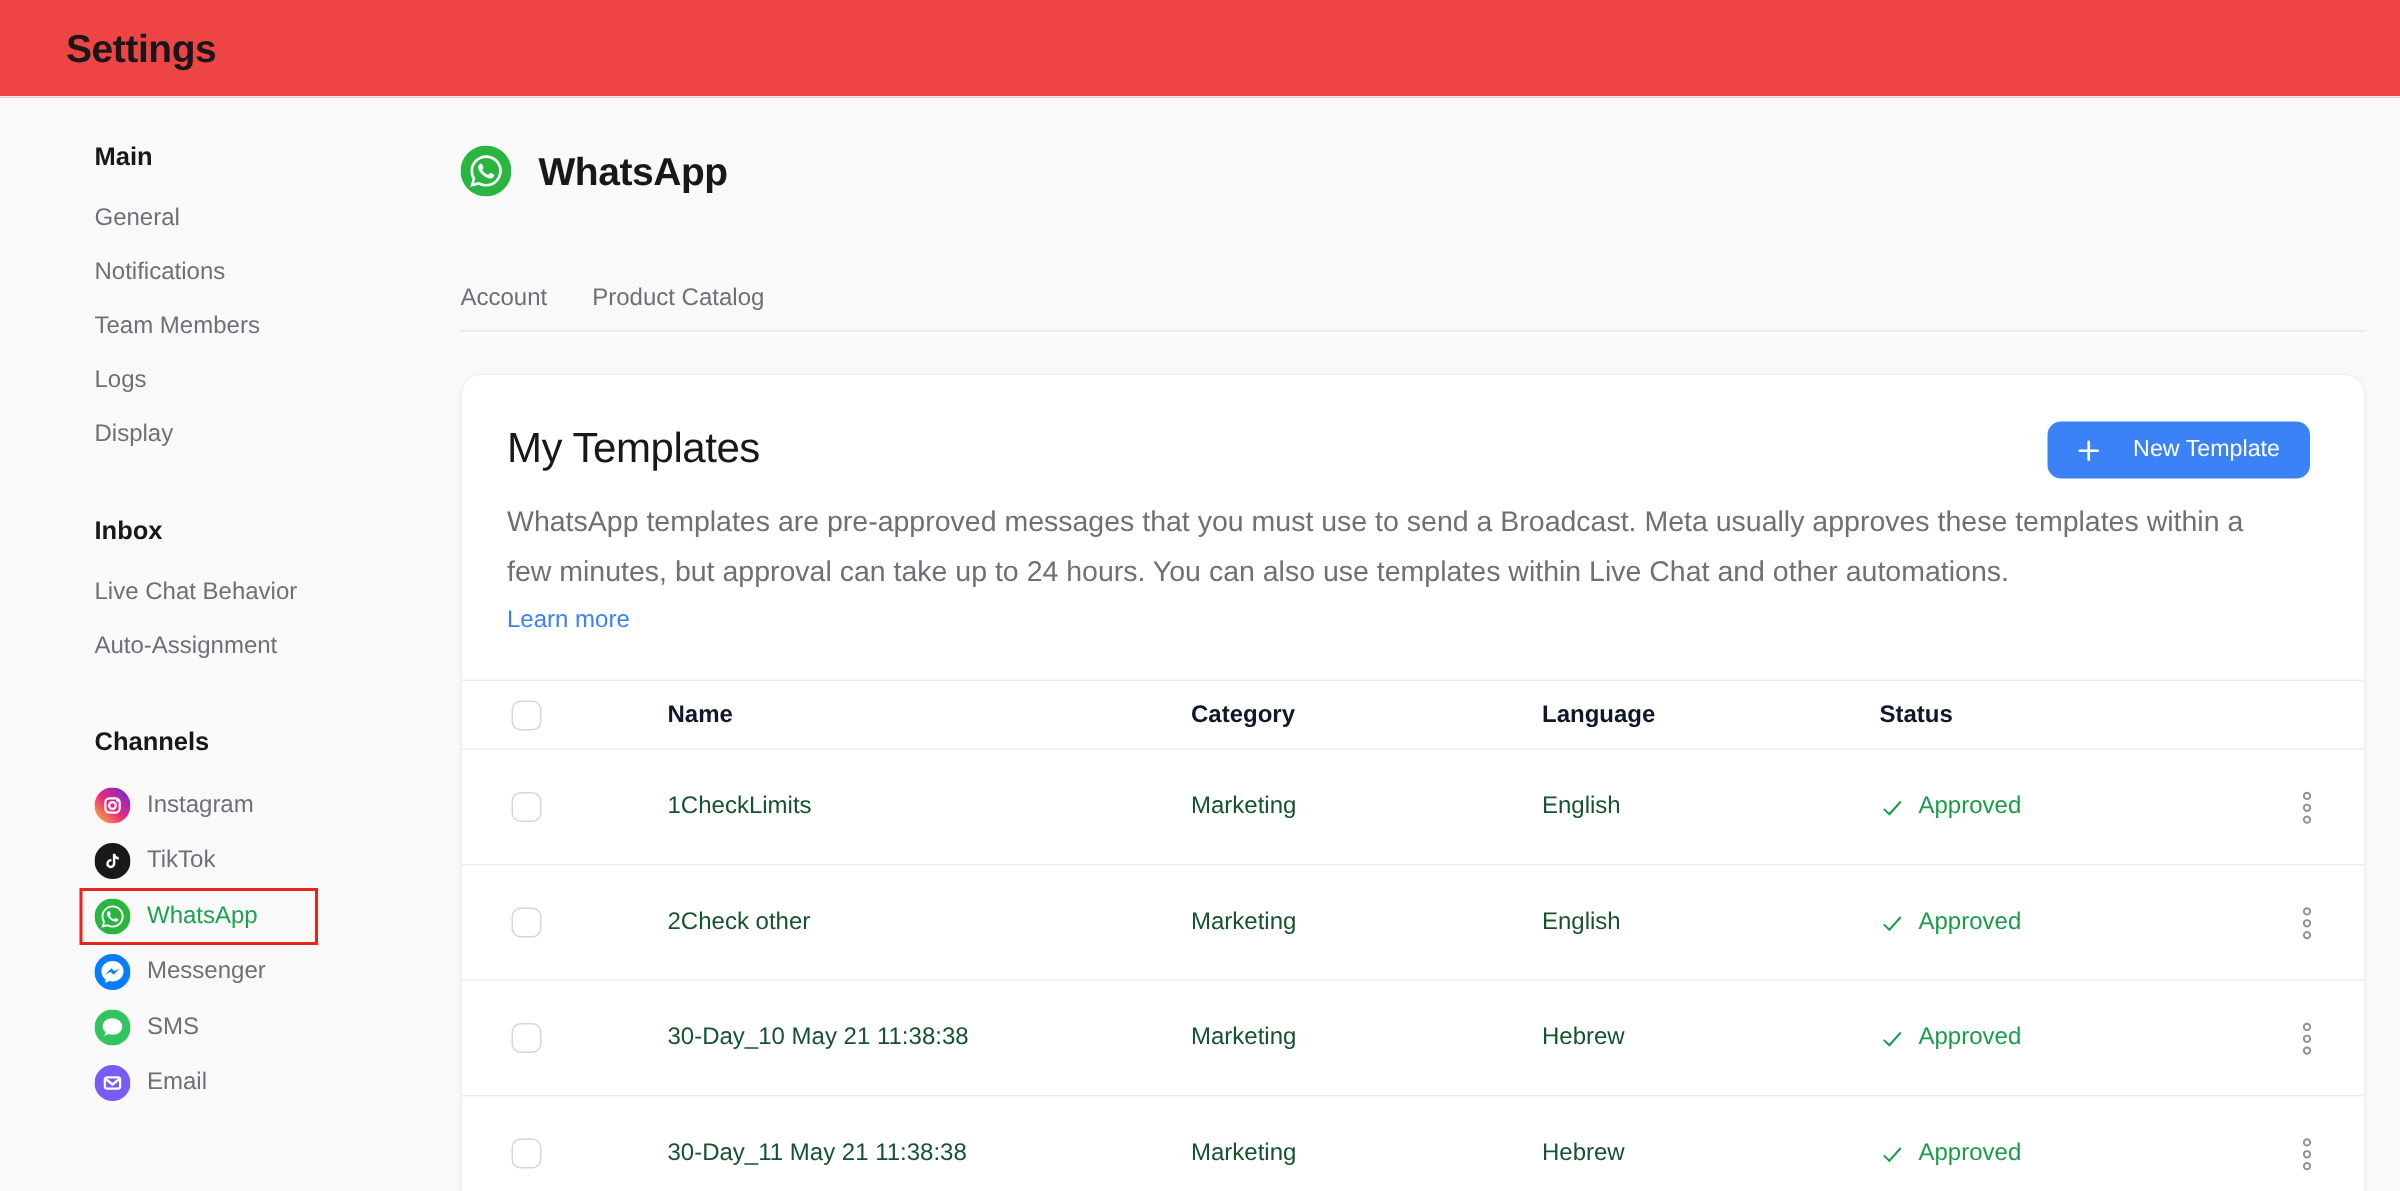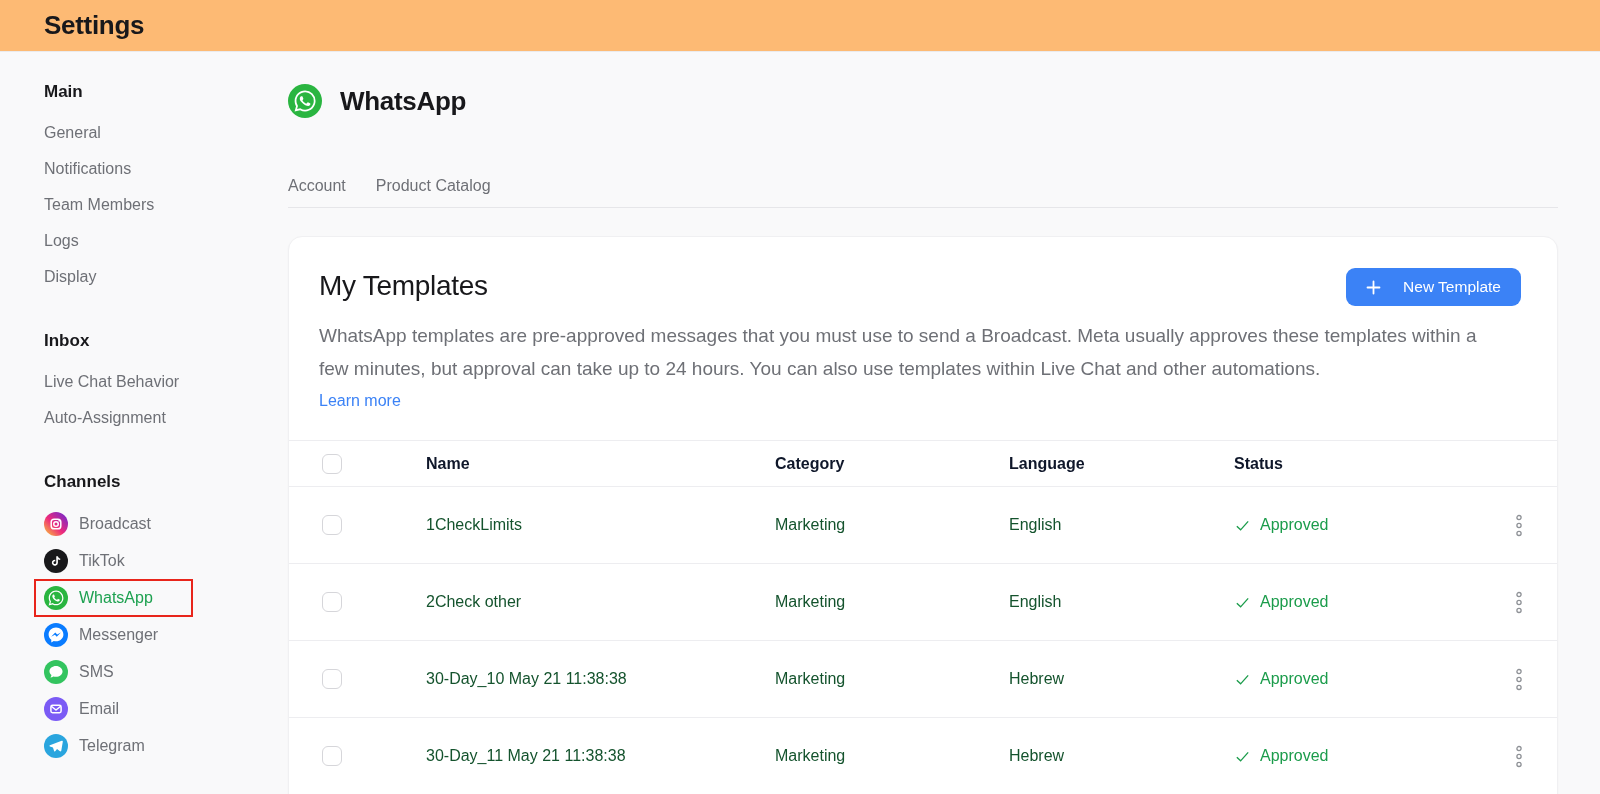--- a/index.html
+++ b/index.html
@@ -4,28 +4,28 @@
 <style>
   * { margin:0; padding:0; box-sizing:border-box; }
   html,body { width:1600px; height:794px; overflow:hidden; }
   body {
     font-family:"Liberation Sans","DejaVu Sans",sans-serif;
     background:#F9F9FA; color:#18181B;
     -webkit-font-smoothing:antialiased;
   }
   
   .topbar {
-    height:52px; background:#fdba74; border-bottom:1px solid #EBEBED;
+    height:65px; background:#ef4444; border-bottom:1px solid #EBEBED;
     display:flex; align-items:center; padding-left:44px;
   }
   .topbar h1 { font-size:26px; font-weight:700; letter-spacing:-0.3px; }
 
   
   .layout { display:flex; height:729px; }
-  .sidebar { width:288px; flex:none; padding:30px 0 0 44px; }
+  .sidebar { width:288px; flex:none; padding:30px 0 0 44px;margin-left:19px; }
   .content { flex:none; width:1270px; padding-top:32px; }
 
   
   .section { margin-bottom:44px; }
   .section-heading { font-size:17px; font-weight:700; color:#18181B; margin-bottom:20px; }
   .nav-list { list-style:none; }
   .nav-list li { margin-bottom:15px; }
   .nav-link { font-size:16px; color:#6E7076; cursor:pointer; display:inline-block; line-height:21px; }
   .channel-item {
     display:flex; align-items:center; gap:11px; cursor:pointer;
@@ -140,21 +140,21 @@
       <div class="section-heading">Channels</div>
       <ul class="nav-list">
         <li>
           <span class="channel-item">
             <svg class="cicon" viewBox="0 0 24 24">
               <circle cx="12" cy="12" r="12" fill="url(#ig-grad)"></circle>
               <rect x="7.2" y="7.2" width="9.6" height="9.6" rx="2.9" fill="none" stroke="#fff" stroke-width="1.5"></rect>
               <circle cx="12" cy="12" r="2.25" fill="none" stroke="#fff" stroke-width="1.5"></circle>
               <circle cx="15.35" cy="8.65" r="0.95" fill="#fff"></circle>
             </svg>
-            <span>Broadcast</span>
+            <span>Instagram</span>
           </span>
         </li>
         <li>
           <span class="channel-item">
             <svg class="cicon" viewBox="0 0 24 24">
               <circle cx="12" cy="12" r="12" fill="#19191B"></circle>
               <path fill="#fff" transform="translate(6.3 6.2) scale(0.48)" d="M19.59 6.69a4.83 4.83 0 0 1-3.77-4.25V2h-3.45v13.67a2.9 2.9 0 0 1-5.2 1.74 2.89 2.89 0 0 1 2.31-4.64 2.93 2.93 0 0 1 .88.13V9.4a6.84 6.84 0 0 0-1-.05A6.33 6.33 0 0 0 5 20.1a6.34 6.34 0 0 0 10.86-4.43v-7a8.16 8.16 0 0 0 4.77 1.52v-3.4a4.85 4.85 0 0 1-1-.1z"></path>
             </svg>
             <span>TikTok</span>
           </span>
@@ -187,29 +187,20 @@
           </span>
         </li>
         <li>
           <span class="channel-item">
             <svg class="cicon" viewBox="0 0 24 24">
               <circle cx="12" cy="12" r="12" fill="#7B5BF5"></circle>
               <rect x="6.9" y="8.3" width="10.2" height="7.4" rx="1.6" fill="none" stroke="#fff" stroke-width="1.5"></rect>
               <path d="M7.6 9.5 12 13l4.4-3.5" fill="none" stroke="#fff" stroke-width="1.5" stroke-linecap="round" stroke-linejoin="round"></path>
             </svg>
             <span>Email</span>
-          </span>
-        </li>
-        <li>
-          <span class="channel-item">
-            <svg class="cicon" viewBox="0 0 24 24">
-              <circle cx="12" cy="12" r="12" fill="#2AA5DE"></circle>
-              <path fill="#fff" d="M17.7 6.7 5.9 11.25c-.6.23-.56 1.03.05 1.22l3 .95 1.14 3.5c.19.58.95.7 1.32.2l1.6-2.1 2.98 2.2c.48.36 1.17.1 1.29-.48l1.52-8.96c.1-.63-.51-1.13-1.1-.9z"></path>
-            </svg>
-            <span>Telegram</span>
           </span>
         </li>
       </ul>
     </div>
   </aside>
 
   <main class="content">
 
     <div class="channel-header">
       <svg class="big-icon" viewBox="0 0 24 24">

